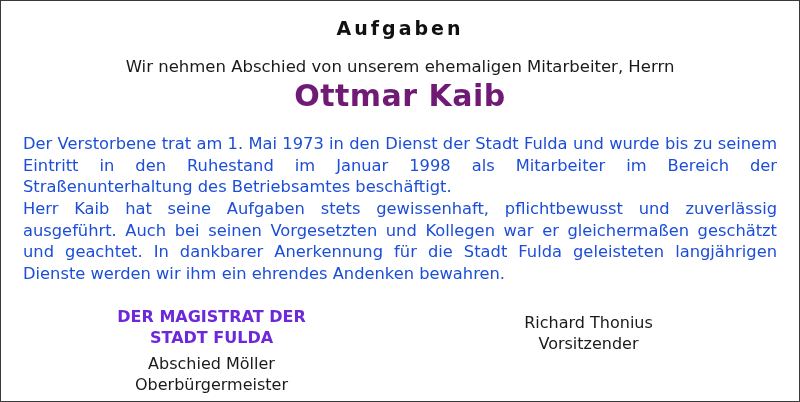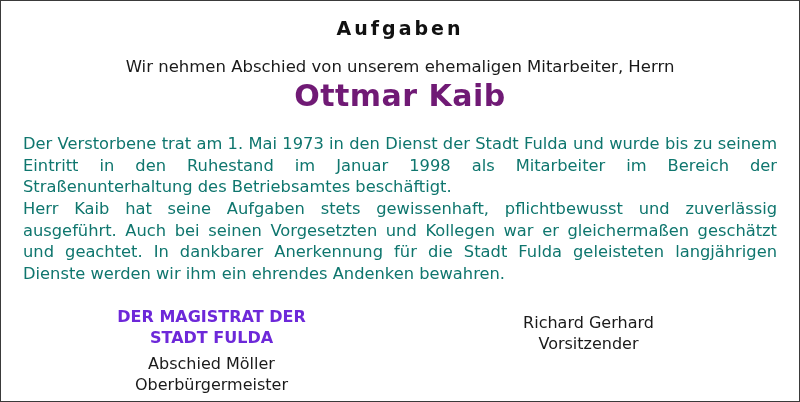--- a/index.html
+++ b/index.html
@@ -44,21 +44,21 @@
     font-size: 30px;
     font-weight: bold;
     letter-spacing: 0.5px;
     margin-bottom: 20px;
     color: #701a75;
   }
   .body-text {
     font-size: 16.3px;
     line-height: 1.33;
     text-align: justify;
-    color: #0f766e;
+    color: #1d4ed8;
   }
   .body-text p {
     margin: 0 0 0 0;
   }
   .signatures {
     display: flex;
     flex-direction: row;
     margin-top: 22px;
     margin-bottom: 2px;
   }
@@ -109,19 +109,19 @@
         <span>DER MAGISTRAT DER</span>
         <span class="line2">STADT FULDA</span>
       </div>
       <div class="sig-person">
         <span>Abschied Möller</span>
         <span class="sig-role">Oberbürgermeister</span>
       </div>
     </div>
     <div class="sig-col">
       <div class="sig-person">
-        <span>Richard Gerhard</span>
+        <span>Richard Thonius</span>
         <span class="sig-role">Vorsitzender</span>
       </div>
     </div>
   </div>
 
 </div>
 
 </body></html>

